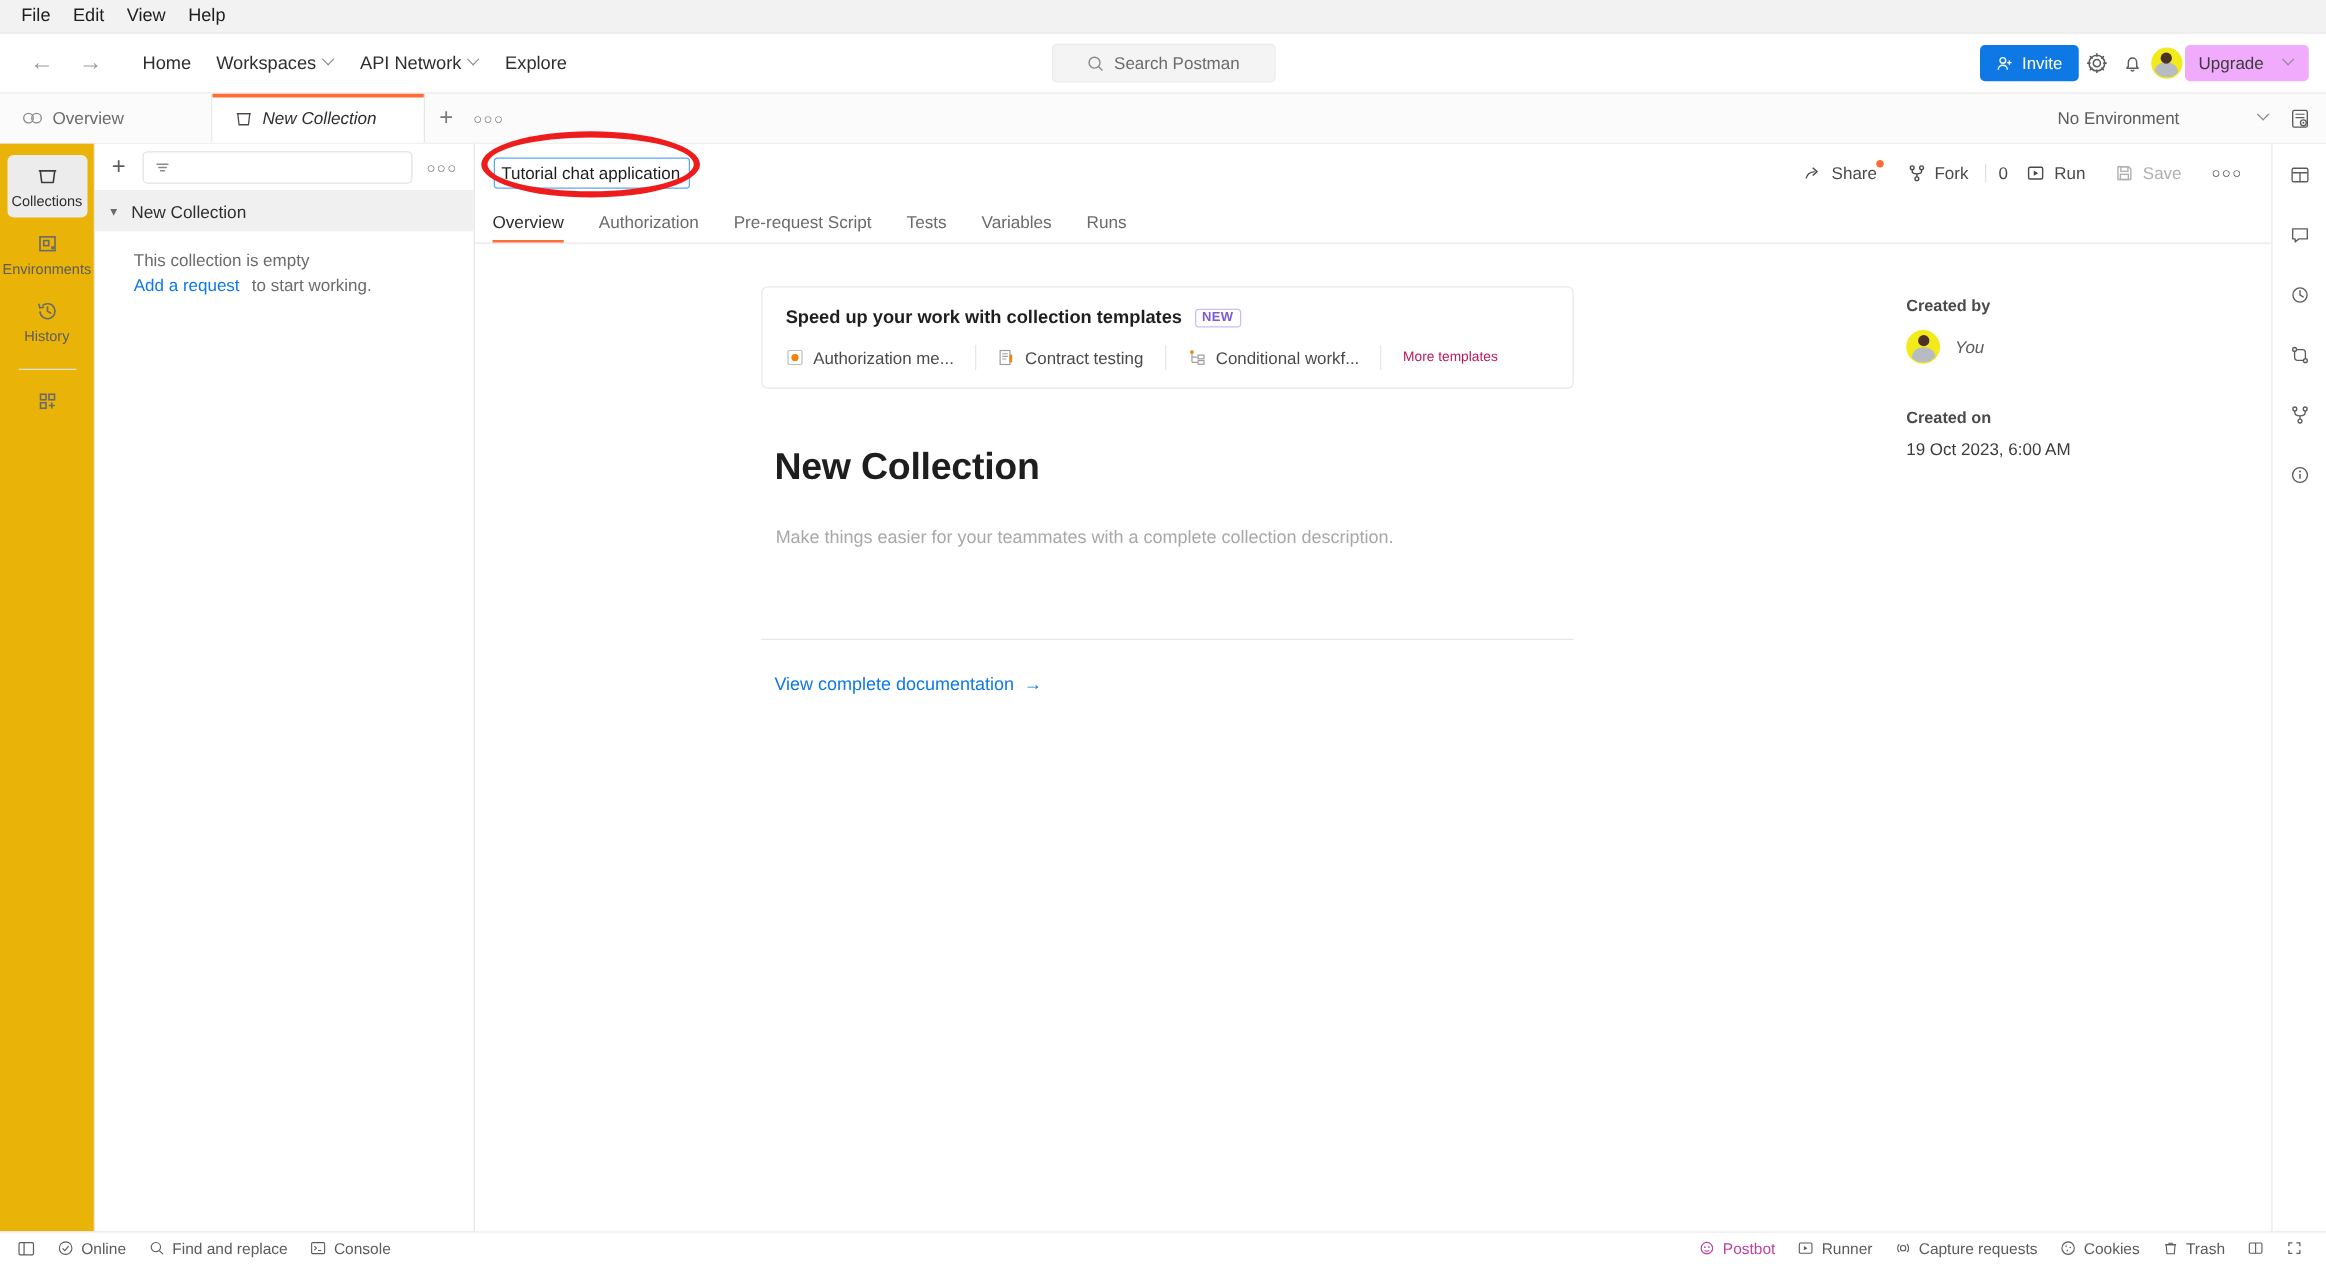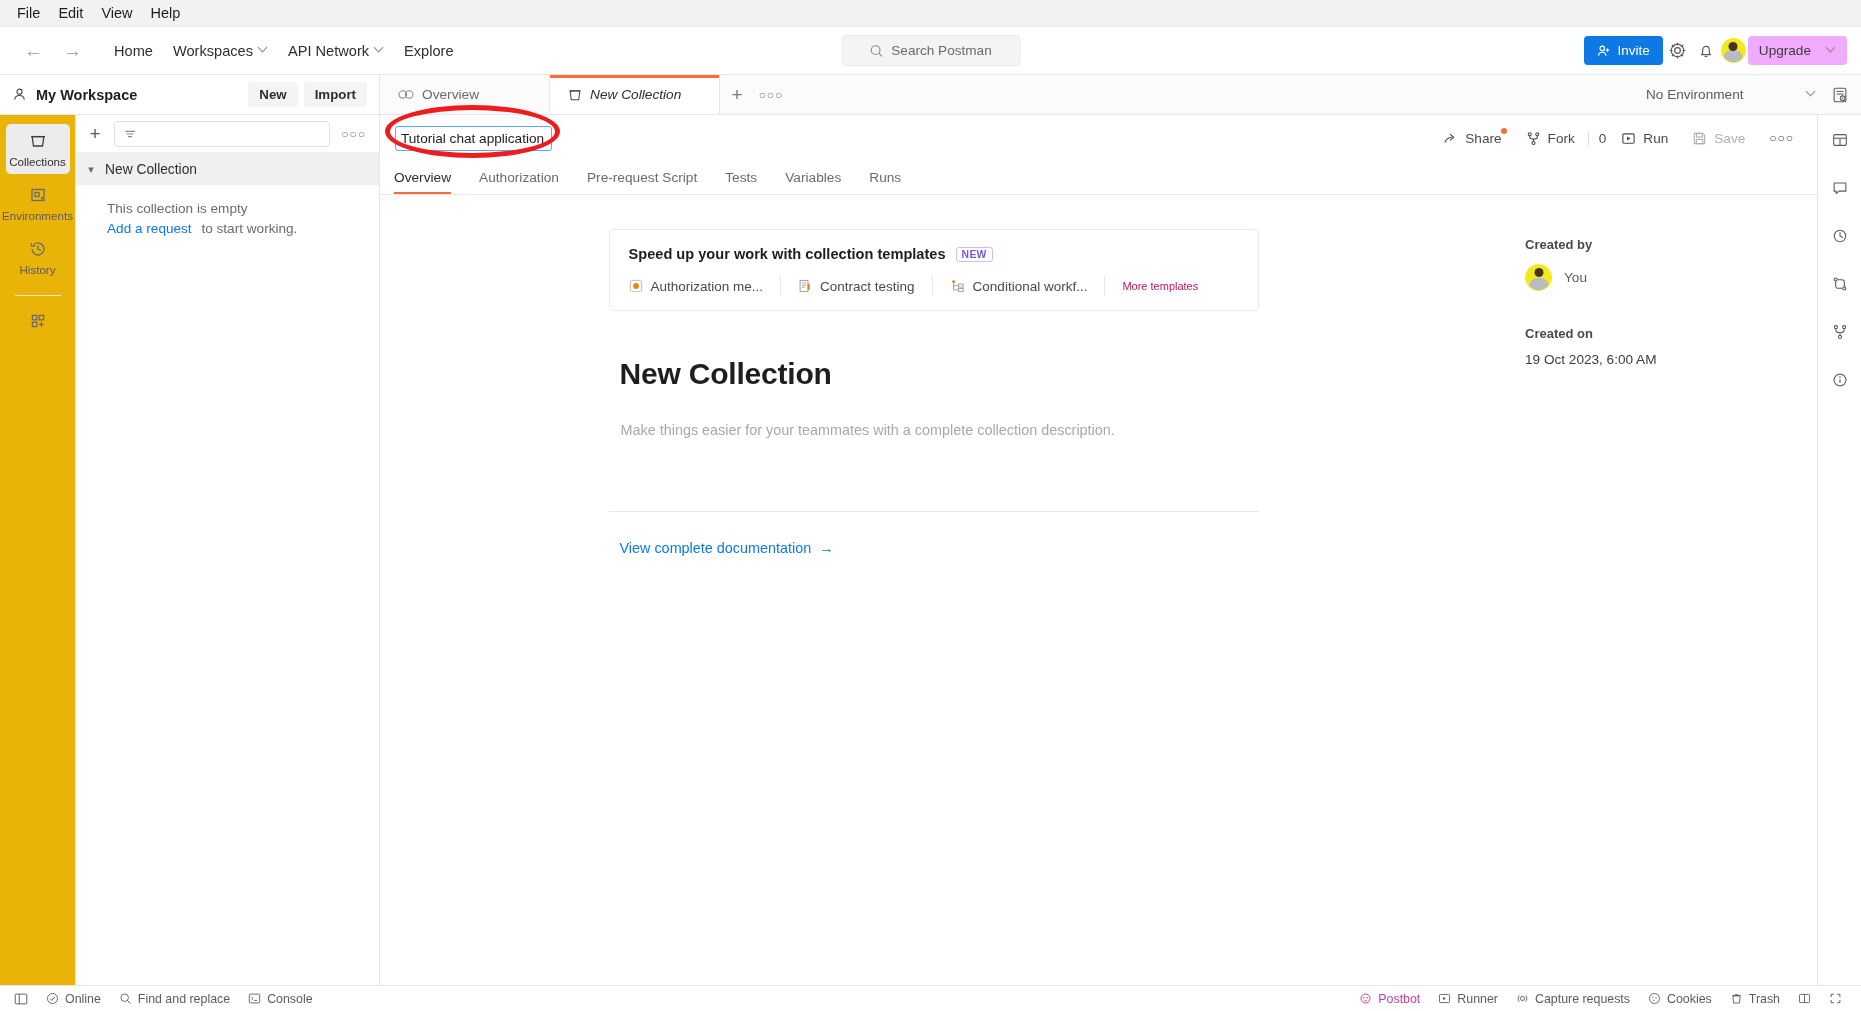--- a/index.html
+++ b/index.html
@@ -176,21 +176,21 @@
   .tmpl-more { font-size: 11px; color: #be185d; padding-left: 17px; cursor: pointer; }
   .doc-title { font-size: 30px; font-weight: bold; color: #1e1e1e; margin: 46px 0 0 11px; letter-spacing: -0.2px; }
   .doc-desc { font-size: 14.4px; color: #a8a8a8; margin: 31px 0 0 12px; }
   .doc-hr { height: 1px; background: #e8e8e8; margin: 73px 0 0 0; }
   .doc-link { font-size: 14.4px; color: #0e79e4; margin: 28px 0 0 11px; display: inline-flex; align-items: center; gap: 8px; cursor: pointer; }
 
   .meta { width: 330px; flex: 0 0 330px; padding: 42px 0 0 38px; }
   .meta-label { font-size: 13px; color: #4a4a4a; font-weight: bold; }
   .meta-user { display: flex; align-items: center; gap: 12px; margin-top: 12px; }
   .meta-user .avatar { width: 27px; height: 27px; }
-  .meta-user-name { font-size: 13.6px; color: #5c5c5c; }
+  .meta-user-name { font-size: 13.6px; color: #5c5c5c; font-style: italic; }
   .meta-block2 { margin-top: 35px; }
   .meta-value { font-size: 13.6px; color: #3c3c3c; margin-top: 11px; }
 
   
   .rrail { width: 44px; flex: 0 0 44px; border-left: 1px solid #e6e6e6; background: #fff; display: flex; flex-direction: column; align-items: center; padding-top: 11px; gap: 20px; }
   .rrail .icon-btn { width: 28px; height: 28px; }
 
   
   .statusbar {
     height: 26px; flex: 0 0 26px; border-top: 1px solid #e6e6e6; background: #fff;
@@ -276,31 +276,20 @@
         <span class="head"></span>
       </div>
       <div class="upgrade">
         <span>Upgrade</span>
         <span class="caret"></span>
       </div>
     </div>
   </div>
 
   <div class="wsbar">
-    <div class="wsleft">
-      <svg width="15" height="15" viewBox="0 0 16 16">
-        <circle cx="8" cy="5" r="2.7" fill="none" stroke="#4a4a4a" stroke-width="1.2"></circle>
-        <path d="M3 13.5c0-2.7 2.2-4.5 5-4.5s5 1.8 5 4.5" fill="none" stroke="#4a4a4a" stroke-width="1.2"></path>
-      </svg>
-      <span class="ws-title">My Workspace</span>
-      <div class="ws-btns">
-        <div class="ws-btn">New</div>
-        <div class="ws-btn">Import</div>
-      </div>
-    </div>
 
     <div class="tabsrow">
       <div class="tab">
         <svg width="16" height="13" viewBox="0 0 18 14">
           <circle cx="5.4" cy="7" r="4.3" fill="none" stroke="#8a8a8a" stroke-width="1.2"></circle>
           <circle cx="12.6" cy="7" r="4.3" fill="none" stroke="#8a8a8a" stroke-width="1.2"></circle>
         </svg>
         <span>Overview</span>
       </div>
       <div class="tab active">

